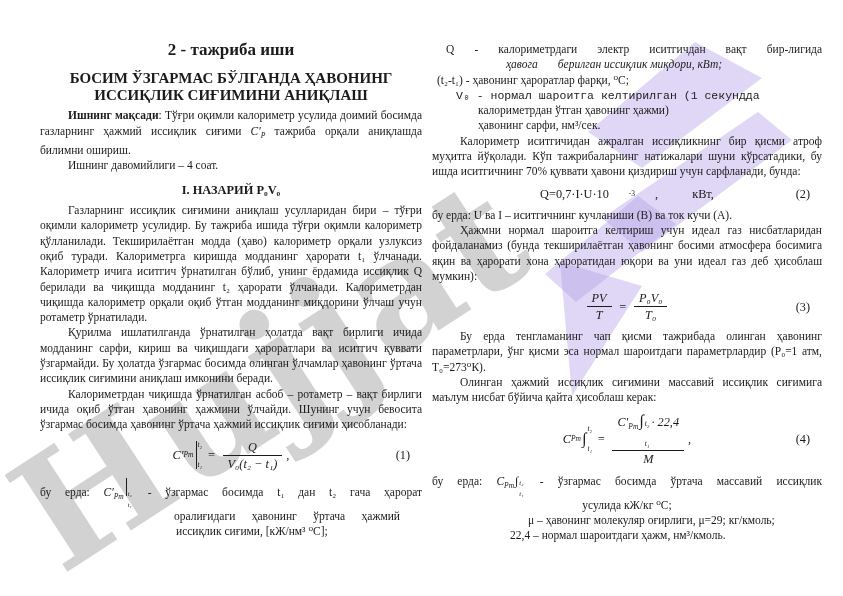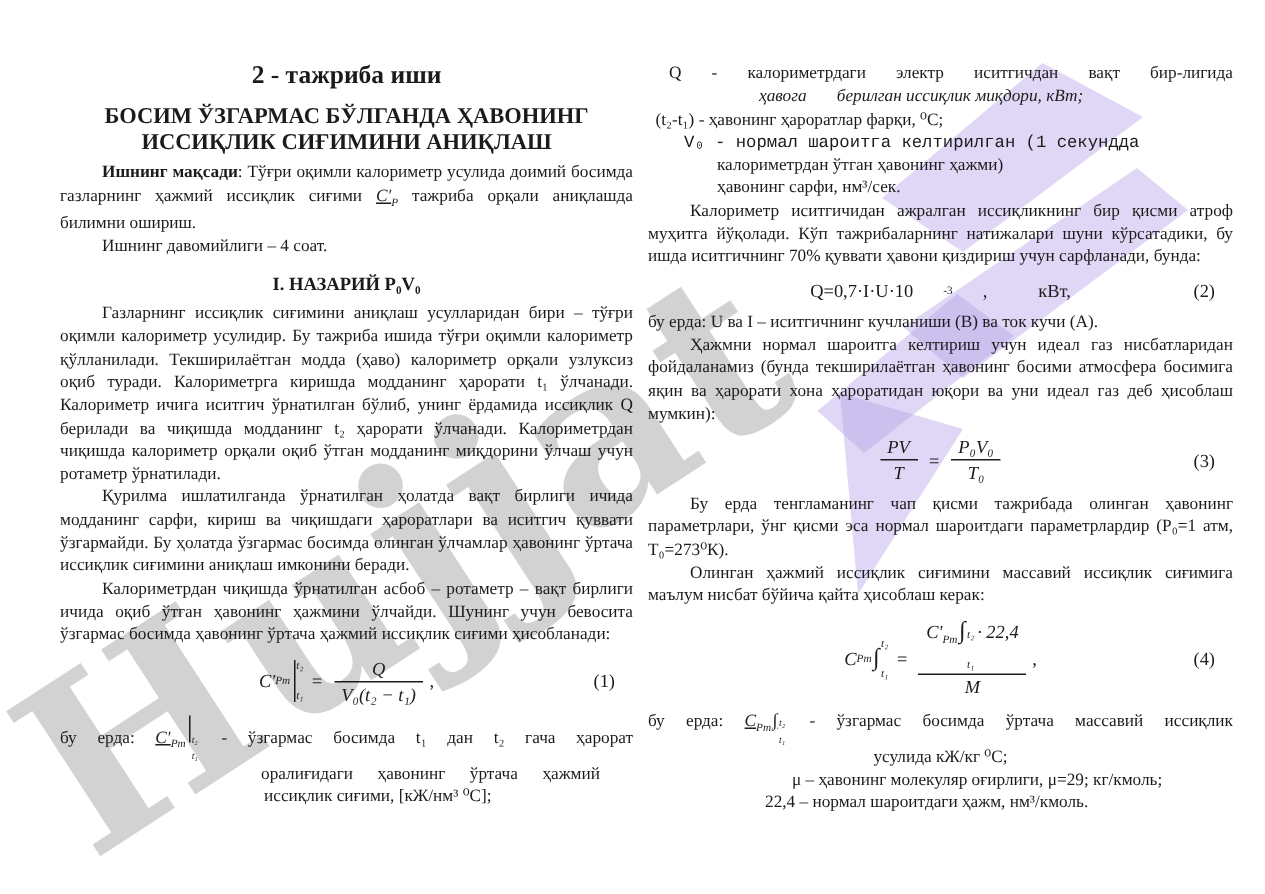--- a/index.html
+++ b/index.html
@@ -35,21 +35,21 @@
   .eq .eq-label{position:absolute;right:12px;font-style:normal;}
   .frac{display:inline-flex;flex-direction:column;text-align:center;margin:0 4px;vertical-align:middle;}
   .frac .num{padding:0 5px 1px 5px;border-bottom:1px solid #1b1b1b;}
   .frac .den{padding:1px 5px 0 5px;}
   .evalbar{display:inline-block;border-left:1px solid #1b1b1b;height:28px;margin-left:2px;}
   .limits{display:inline-flex;flex-direction:column;justify-content:space-between;
           height:28px;font-size:7.5px;line-height:8px;font-style:italic;padding:1px 2px 1px 1px;}
   .int{font-style:normal;font-size:16px;line-height:16px;margin-left:1px;}
   sub.fsub{font-size:7.5px;}
   sup.fsup{font-size:7.5px;}
-  .inline-f{font-style:italic;white-space:nowrap;text-decoration:underline;}
+  .inline-f{font-style:italic;white-space:nowrap;}
   .inline-f .limits{height:18px;font-size:6.5px;line-height:7px;}
   .inline-f .evalbar{height:18px;}
   .inline-f .int{font-size:12px;}
   
   .jlast{text-align:justify;text-align-last:justify;}
   .dline{text-align:left;}
   .d0{padding-left:14px;}
   .d1{padding-left:74px;white-space:pre;font-style:italic;}
   .d2{padding-left:5px;}
   .d3{padding-left:24px;font-family:Liberation Mono, monospace;}

